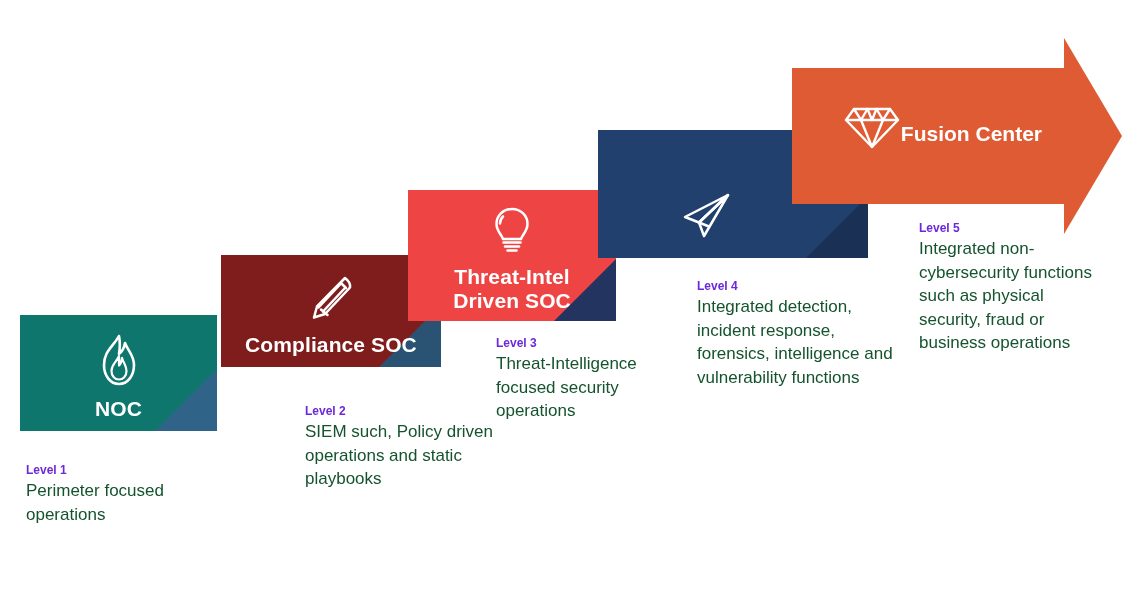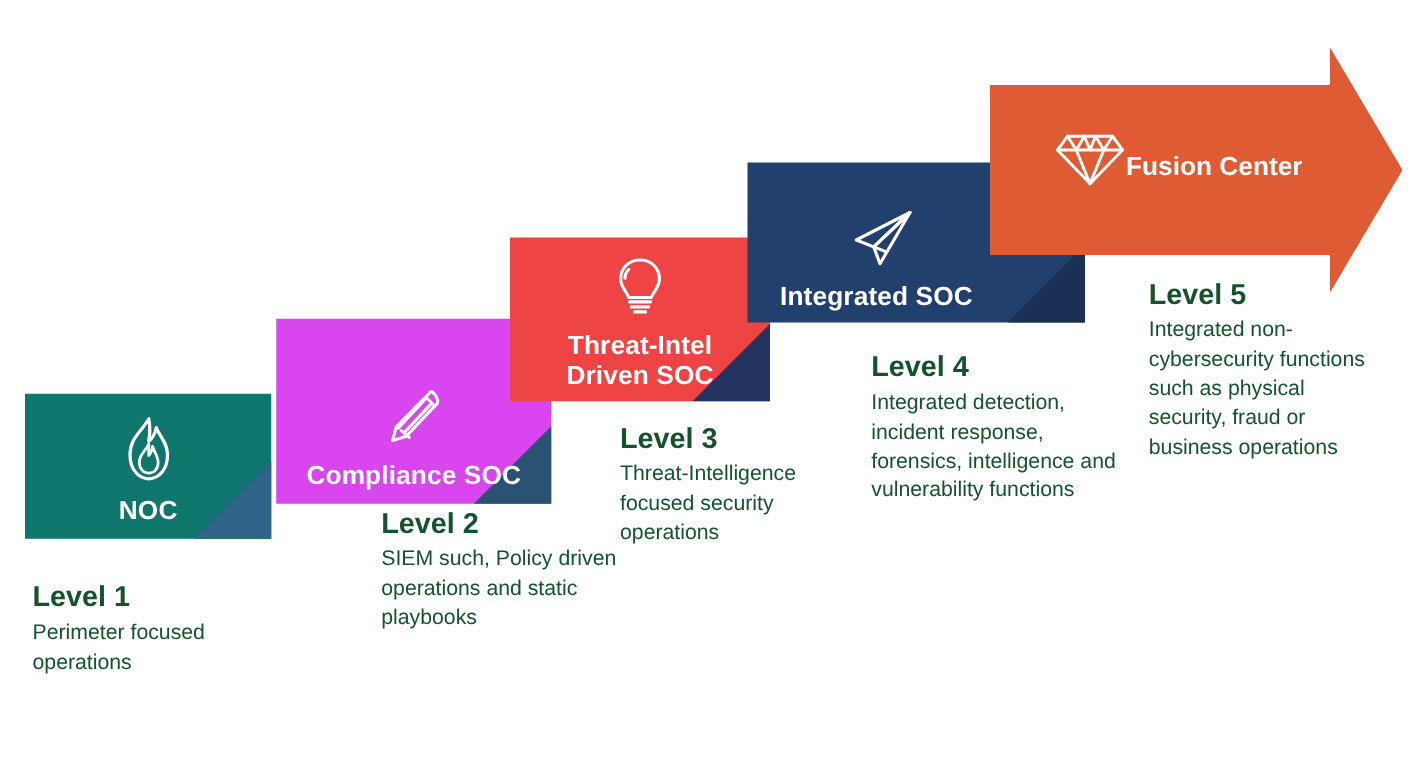--- a/index.html
+++ b/index.html
@@ -44,21 +44,21 @@
     padding-bottom:12px;box-sizing:border-box;
   }
   .arrow .title{
     color:#ffffff;font-weight:bold;font-size:21px;
     text-align:center;white-space:nowrap;
   }
 
   
   .caption{position:absolute;box-sizing:border-box;}
   .caption .lvl{
-    font-weight:bold;font-size:23px;color:#14532d;
+    font-weight:bold;font-size:12px;color:#6d28d9;
     line-height:1.35;margin-bottom:1px;
   }
   .caption .desc{
     font-size:17px;color:#14532d;line-height:1.38;
   }
 </style>
 </head>
 <body>
 
 <div id="stage">
@@ -73,21 +73,21 @@
         </svg>
       </span>
       <div class="title" style="font-size:21px;">NOC</div>
     </div>
   </div>
   <div class="caption" style="left:26px;top:462px;width:210px;">
     <div class="lvl">Level 1</div>
     <div class="desc">Perimeter focused operations</div>
   </div>
 
-  <div class="block" style="left:221px;top:255px;width:220px;height:148px;background:#d946ef;">
+  <div class="block" style="left:221px;top:255px;width:220px;height:112px;background:#7f1d1d;">
     <div class="shadow" style="border-width:0 0 62px 62px;border-color:transparent transparent #2A5273 transparent;"></div>
     <div class="body">
       <span class="icon">
         <svg width="52" height="54" viewBox="0 0 52 54" fill="none">
           <g stroke="#ffffff" stroke-width="2.5" stroke-linejoin="round" stroke-linecap="round" fill="none">
             <path d="M40 7 C43.5 9.5 45.5 13 45 16.5 L20 43 L9 46.5 L12 35.5 Z"></path>
             <path d="M36 12 L41 17"></path>
             <path d="M16 38.5 L22.5 44"></path>
             <path d="M13.5 36.5 L35.5 13"></path>
             <path d="M18 40.5 L39.5 17.5"></path>
@@ -129,21 +129,20 @@
     <div class="body" style="padding-bottom:8px;align-items:flex-start;padding-left:26px;">
       <span class="icon" style="margin-left:56px;">
         <svg width="56" height="52" viewBox="0 0 56 52" fill="none">
           <g stroke="#ffffff" stroke-width="2.5" stroke-linejoin="round" stroke-linecap="round" fill="none">
             <path d="M48 5 L5 27 L19 32.5 Z"></path>
             <path d="M48 5 L19 32.5 L24 46 Z"></path>
             <path d="M19 32.5 L29 36.5"></path>
           </g>
         </svg>
       </span>
-      <div class="title" style="font-size:21px;text-align:left;">Integrated SOC</div>
     </div>
   </div>
   <div class="caption" style="left:697px;top:278px;width:205px;">
     <div class="lvl">Level 4</div>
     <div class="desc">Integrated detection, incident response, forensics, intelligence and vulnerability functions</div>
   </div>
 
   <div class="arrow" style="left:792px;top:38px;width:330px;height:196px;">
     <svg class="arrow-body" width="330" height="196" viewBox="0 0 330 196" preserveAspectRatio="none">
       <path d="M0 30 L272 30 L272 0 L330 98 L272 196 L272 166 L0 166 Z" fill="#DF5B33"></path>

